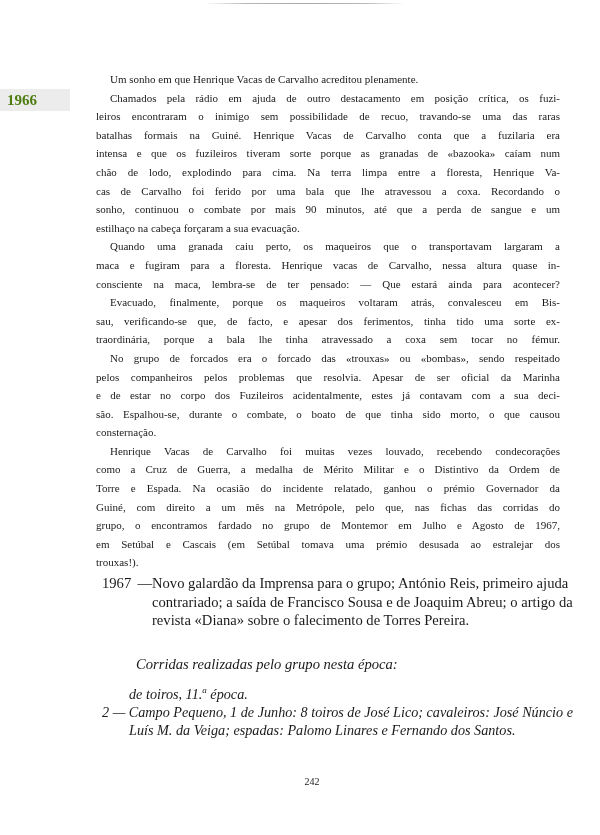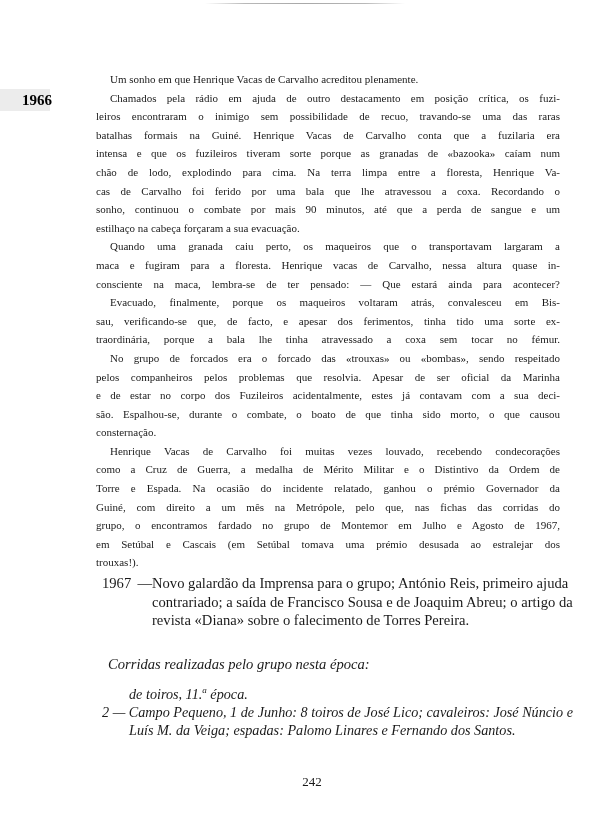--- a/index.html
+++ b/index.html
@@ -1,44 +1,44 @@
 <!DOCTYPE html>
 <html><head>
 <meta charset="utf-8">
 <style>
   html, body { margin: 0; padding: 0; background: #ffffff; }
   body { width: 600px; height: 835px; position: relative; overflow: hidden;
          font-family: "Liberation Serif", serif; color: #1a1a1a; }
   .top-rule { position: absolute; left: 205px; top: 3px; width: 200px; height: 1px;
               background: linear-gradient(90deg, rgba(180,180,180,0) 0%, #b8b8b8 20%, #a8a8a8 50%, #b8b8b8 80%, rgba(180,180,180,0) 100%); }
-  .year-tab { position: absolute; left: 0; top: 89px; width: 50px; height: 22px;
+  .year-tab { position: absolute; left: 0; top: 89px; width: 70px; height: 22px;
               background: #ececec; font-weight: bold; font-size: 15px; line-height: 22px;
-              padding-left: 22px; box-sizing: border-box; color: #000000; }
+              padding-left: 7px; box-sizing: border-box; color: #4d7c0f; }
   .body-text { position: absolute; left: 96px; top: 70px; width: 464px;
                font-size: 11px; line-height: 18.6px; }
   .para { margin: 0; text-align: justify; }
   .line { display: block; white-space: nowrap; text-align-last: justify; text-align: justify; }
   .line.last { text-align-last: left; }
   .line.first { padding-left: 14px; }
   .section-1967 { position: absolute; left: 102px; top: 574px; width: 420px;
                   font-size: 14.6px; line-height: 18.6px; }
   .section-1967 .lead { display: inline-block; width: 50px; }
   .section-1967 .line { padding-left: 50px; }
   .section-1967 .line.first { padding-left: 0; }
-  .corridas-heading { position: absolute; left: 108px; top: 655px; font-style: italic;
+  .corridas-heading { position: absolute; left: 136px; top: 655px; font-style: italic;
                       font-size: 14.6px; line-height: 18.6px; }
   .corridas-list { position: absolute; left: 102px; top: 685px; width: 440px;
                    font-style: italic; font-size: 14.2px; line-height: 18px; }
   .corridas-list .item { margin: 0; }
   .corridas-list .line { padding-left: 27px; }
   .corridas-list .line.first { padding-left: 0; }
   .corridas-list .num { font-style: italic; }
   sup { font-size: 9px; line-height: 0; }
   .page-number { position: absolute; left: 0; width: 600px; top: 774px; text-align: center;
-                 font-size: 13px; line-height: 16px; padding-left: 24px; box-sizing: border-box; }
+                 font-size: 10px; line-height: 16px; padding-left: 24px; box-sizing: border-box; }
 </style>
 </head>
 <body>
 
 <div class="top-rule"></div>
 
 <div class="year-tab">1966</div>
 
 <div class="body-text">
   <p class="para">

